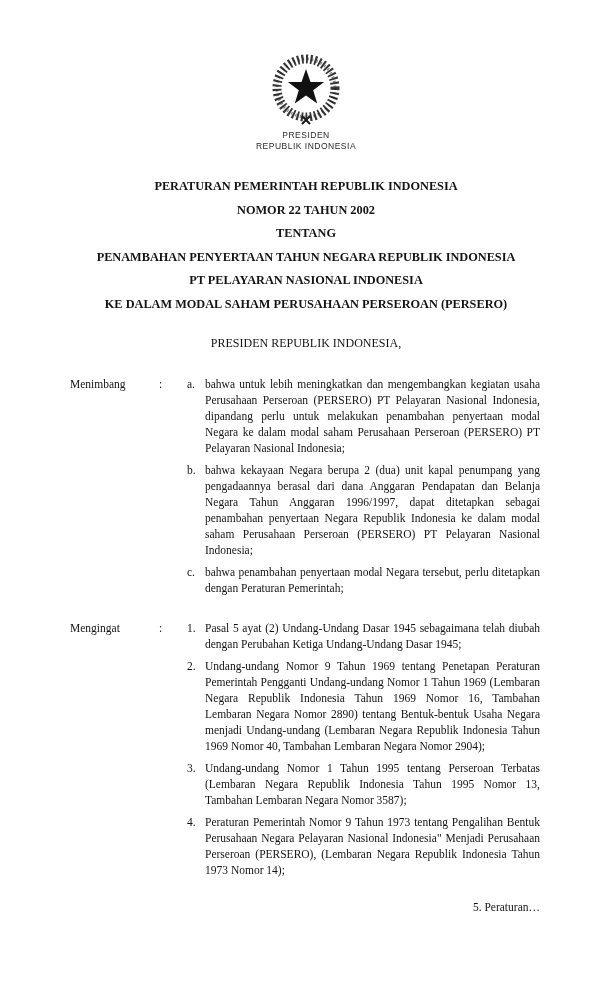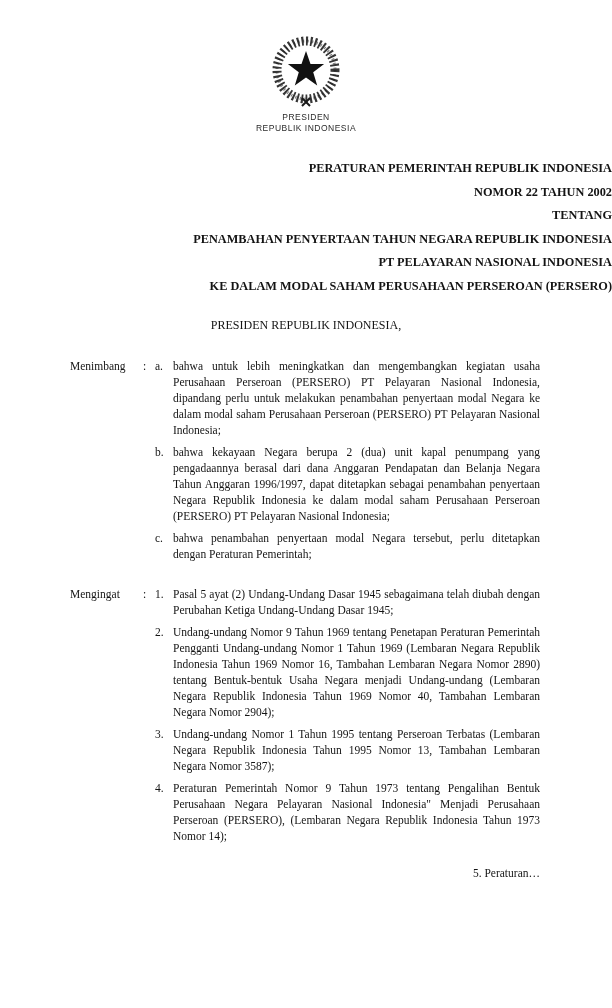--- a/index.html
+++ b/index.html
@@ -8,50 +8,51 @@
     width: 612px;
     height: 1008px;
     margin: 0 auto;
     background: #ffffff;
     color: #141414;
     font-family: "Liberation Serif", serif;
     overflow: hidden;
     box-sizing: border-box;
   }
   
-  .letterhead { padding-top: 34px; text-align: center; }
+  .letterhead { padding-top: 52px; text-align: center; }
   .seal { display: block; margin: 0 auto; }
   .org-line {
     font-family: "Liberation Sans", sans-serif;
     font-size: 8.5px;
     line-height: 11px;
     letter-spacing: 0.5px;
     color: #2a2a2a;
   }
   
   .title-block {
     margin-top: 23px;
-    text-align: right;
+    text-align: center;
     font-weight: bold;
     font-size: 12.3px;
   }
   .title-line { line-height: 23.5px; white-space: nowrap; }
   .salutation {
     margin-top: 19px;
     text-align: center;
     font-weight: normal;
     font-size: 12px;
     line-height: 17px;
   }
   
   .section {
     display: grid;
     grid-template-columns: 73px 12px 1fr;
     margin: 0 72px 0 70px;
     font-size: 11.5px;
+    gap: 16px;
   }
   .section-considering { margin-top: 24px; }
   .section-legal-basis { margin-top: 24px; }
   .sec-label, .sec-colon { line-height: 16px; }
   .items { display: flex; flex-direction: column; gap: 6px; }
   .item {
     display: grid;
     grid-template-columns: 18px 1fr;
     line-height: 16px;
   }

